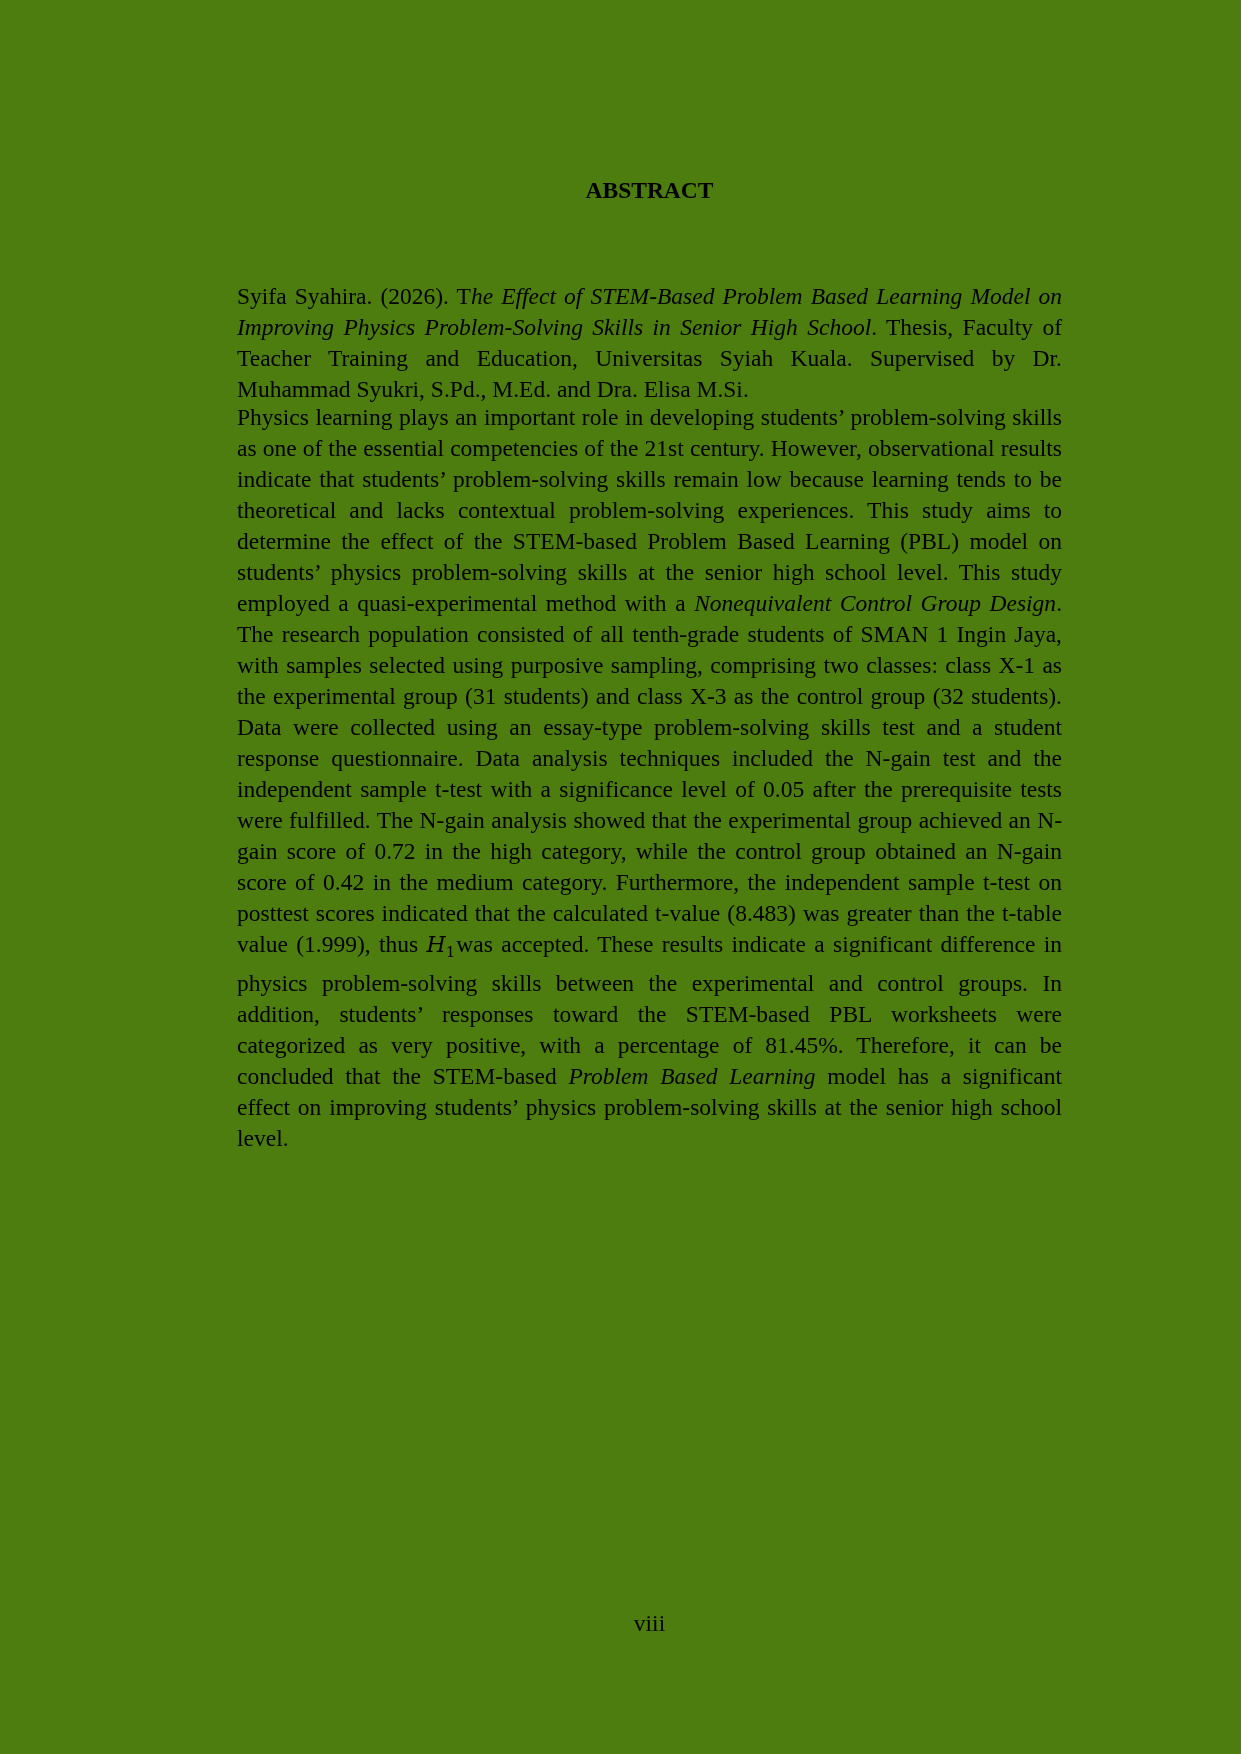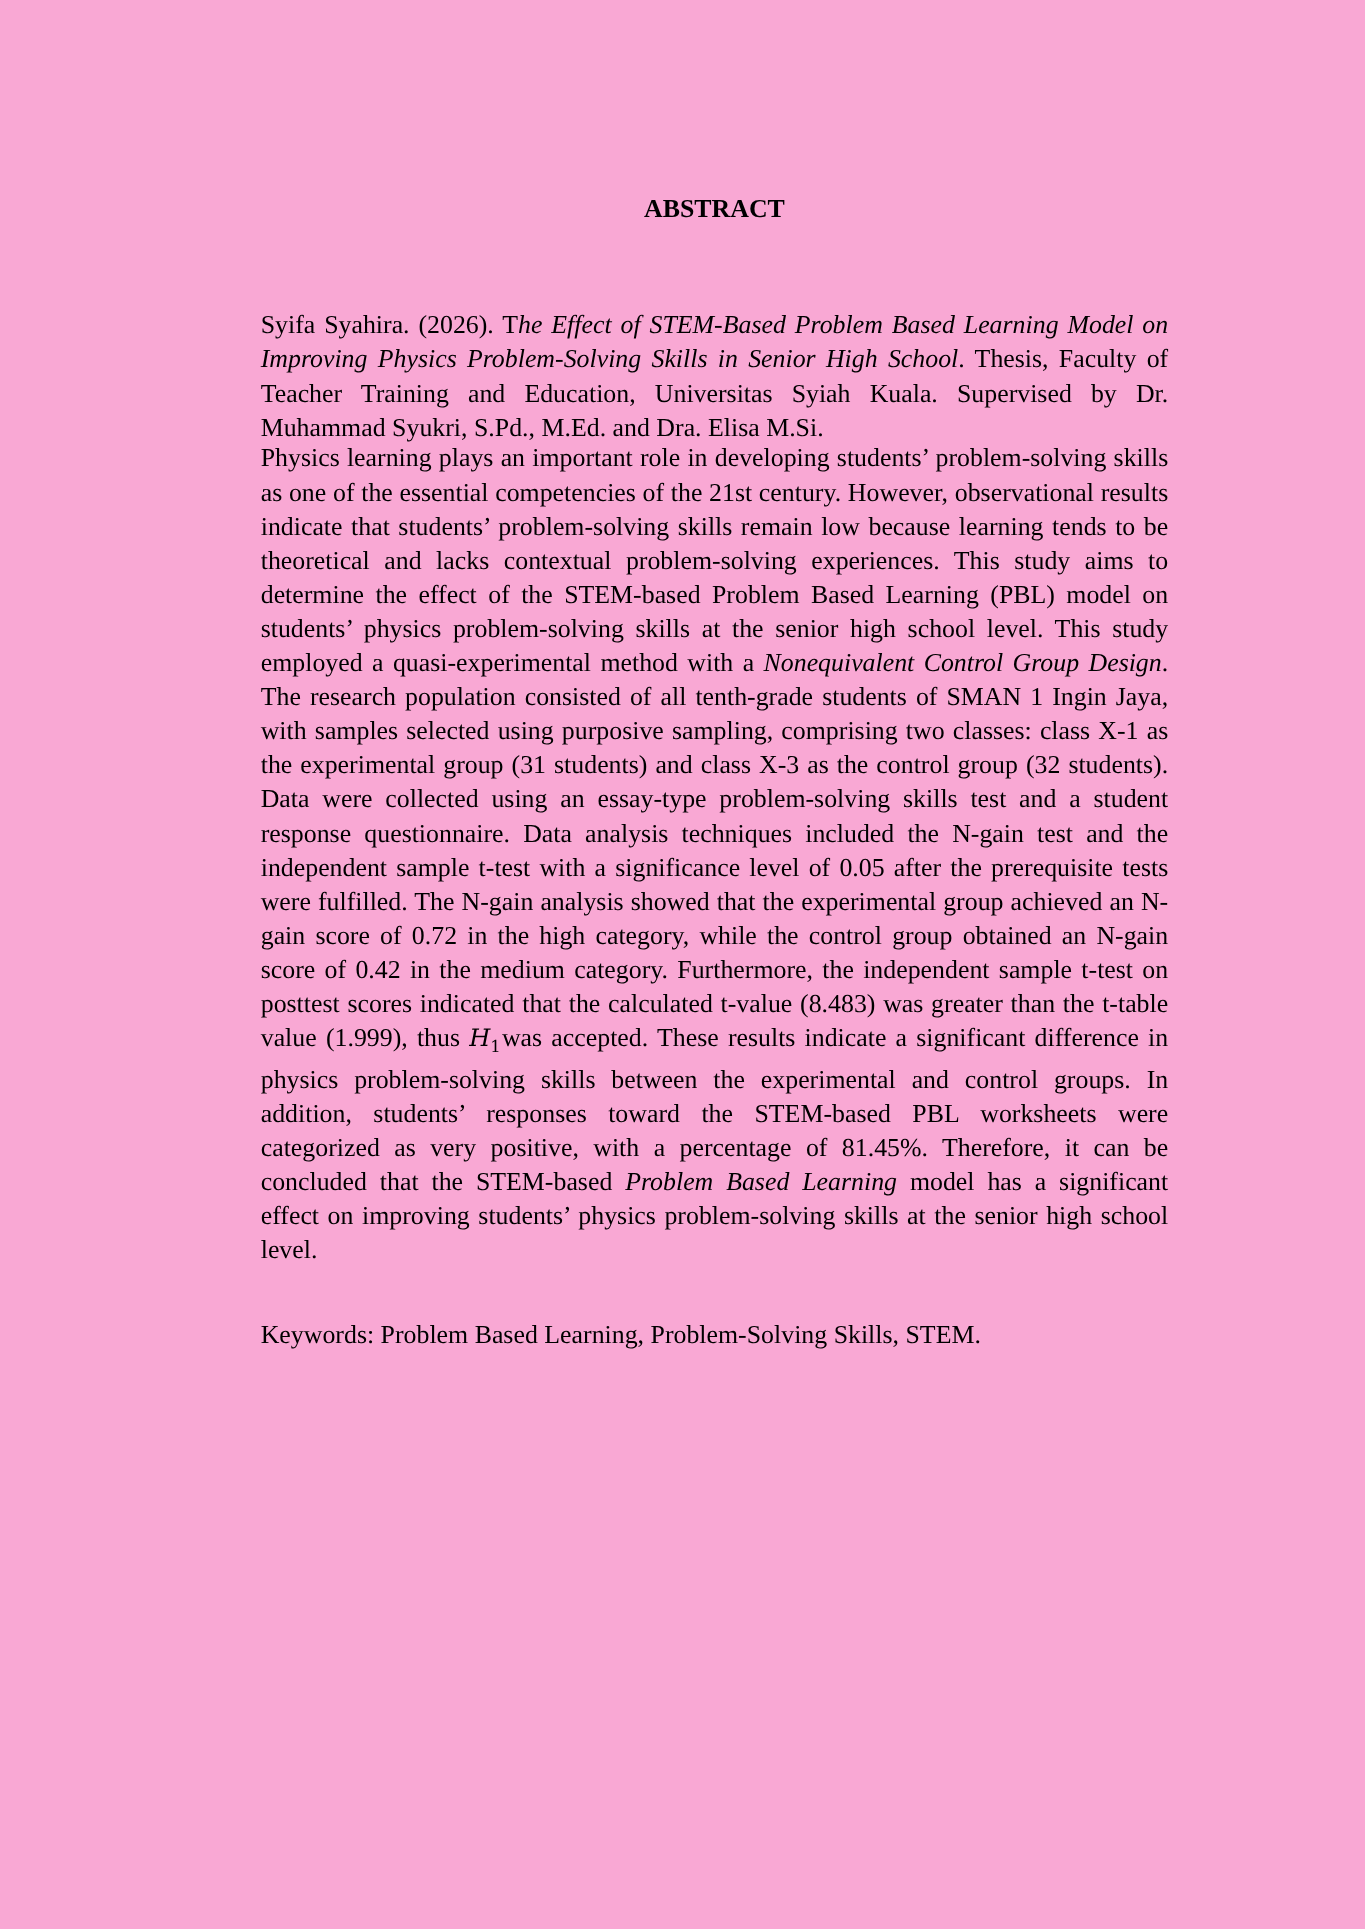--- a/index.html
+++ b/index.html
@@ -1,18 +1,18 @@
 <!DOCTYPE html>
 <html><head>
 <meta charset="utf-8">
 <style>
   html, body { margin: 0; padding: 0; background: #ffffff; }
   body { width: 1241px; height: 1754px; position: relative; overflow: hidden;
          font-family: "Liberation Serif", "DejaVu Serif", serif; color: #000000; }
-  .page { position: absolute; left: 0; top: 0; width: 1241px; height: 1754px; background: #f9a8d4; }
+  .page { position: absolute; left: 0; top: 0; width: 1241px; height: 1754px; background: #4d7c0f; }
   .col { position: absolute; left: 237px; width: 825px; font-size: 23.5px; line-height: 31px; }
   .title { top: 175px; text-align: center; font-weight: bold; }
   .p { text-align: justify; margin: 0; }
   .p1 { top: 254px; margin-top: 27px; }
   .p2 { top: 402px; }
   .kw { top: 1199px; text-align: left; }
   .page-number { position: absolute; top: 1608px; left: 237px; width: 825px; text-align: center;
                  font-size: 23.5px; line-height: 31px; }
   em { font-style: italic; }
   .math-h { font-family: "DejaVu Serif", "Liberation Serif", serif; font-style: italic; font-size: 22px; }
@@ -22,16 +22,16 @@
 <body>
 
 <div class="page">
 
   <div class="col title">ABSTRACT</div>
 
   <p class="col p p1"><span>Syifa Syahira. (2026). T</span><em>he Effect of STEM-Based Problem Based Learning Model on Improving Physics Problem-Solving Skills in Senior High School</em><span>. Thesis, Faculty of Teacher Training and Education, Universitas Syiah Kuala. Supervised by Dr. Muhammad Syukri, S.Pd., M.Ed. and Dra. Elisa M.Si.</span></p>
 
   <p class="col p p2"><span>Physics learning plays an important role in developing students’ problem-solving skills as one of the essential competencies of the 21st century. However, observational results indicate that students’ problem-solving skills remain low because learning tends to be theoretical and lacks contextual problem-solving experiences. This study aims to determine the effect of the STEM-based Problem Based Learning (PBL) model on students’ physics problem-solving skills at the senior high school level. This study employed a quasi-experimental method with a </span><em>Nonequivalent Control Group Design</em><span>. The research population consisted of all tenth-grade students of SMAN 1 Ingin Jaya, with samples selected using purposive sampling, comprising two classes: class X-1 as the experimental group (31 students) and class X-3 as the control group (32 students). Data were collected using an essay-type problem-solving skills test and a student response questionnaire. Data analysis techniques included the N-gain test and the independent sample t-test with a significance level of 0.05 after the prerequisite tests were fulfilled. The N-gain analysis showed that the experimental group achieved an N-gain score of 0.72 in the high category, while the control group obtained an N-gain score of 0.42 in the medium category. Furthermore, the independent sample t-test on posttest scores indicated that the calculated t-value (8.483) was greater than the t-table value (1.999), thus </span><span class="math-h">H</span><span class="math-sub">1</span><span>was accepted. These results indicate a significant difference in physics problem-solving skills between the experimental and control groups. In addition, students’ responses toward the STEM-based PBL worksheets were categorized as very positive, with a percentage of 81.45%. Therefore, it can be concluded that the STEM-based </span><em>Problem Based Learning</em><span> model has a significant effect on improving students’ physics problem-solving skills at the senior high school level.</span></p>
 
-  <p class="col p kw">Keywords: Problem Based Learning, Problem-Solving Skills, STEM.</p>
 
+  <div class="page-number">viii</div>
 
 </div>
 
 </body></html>

